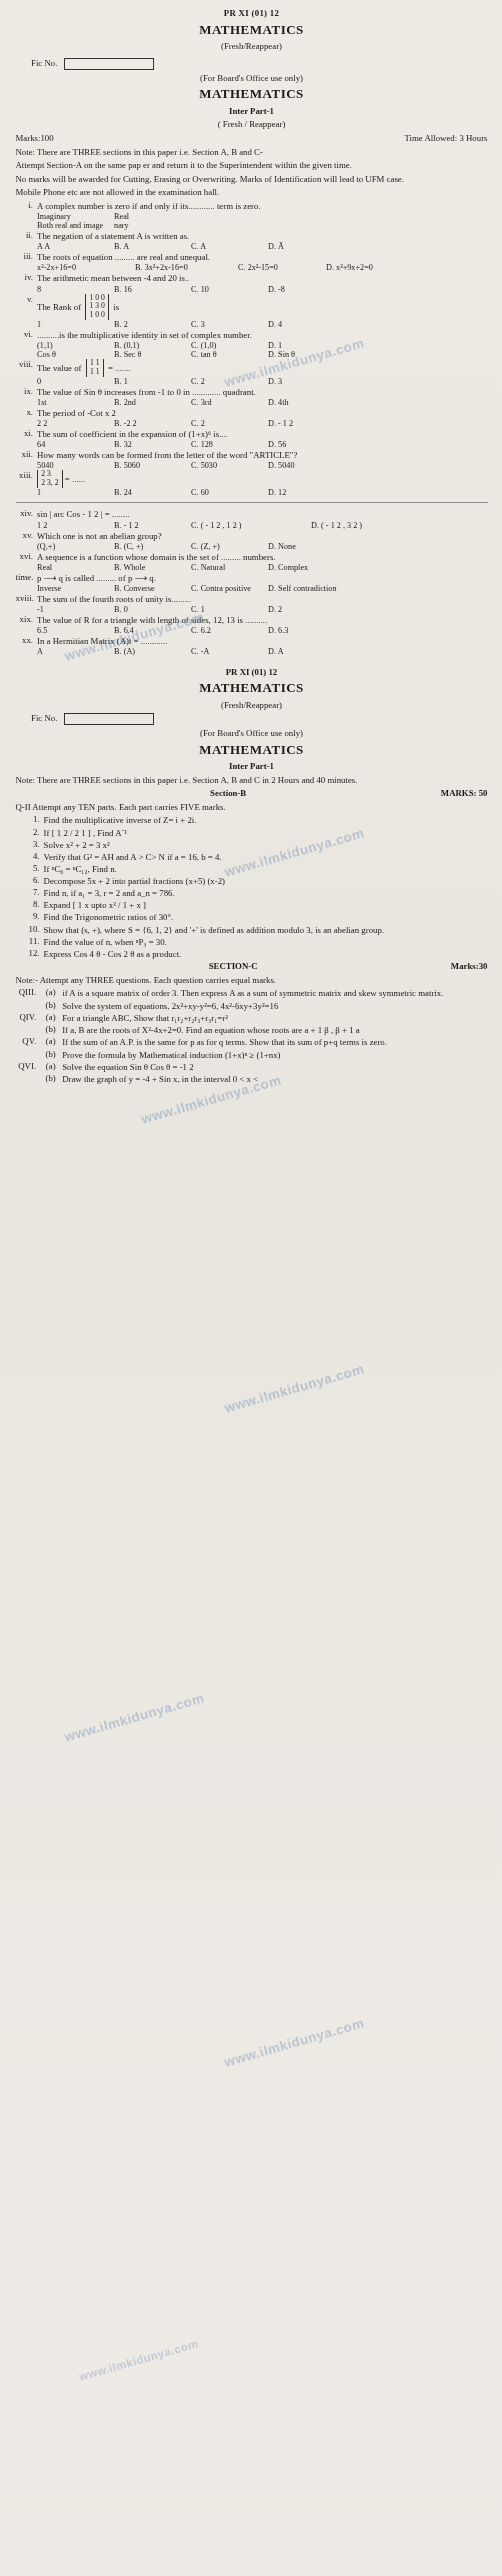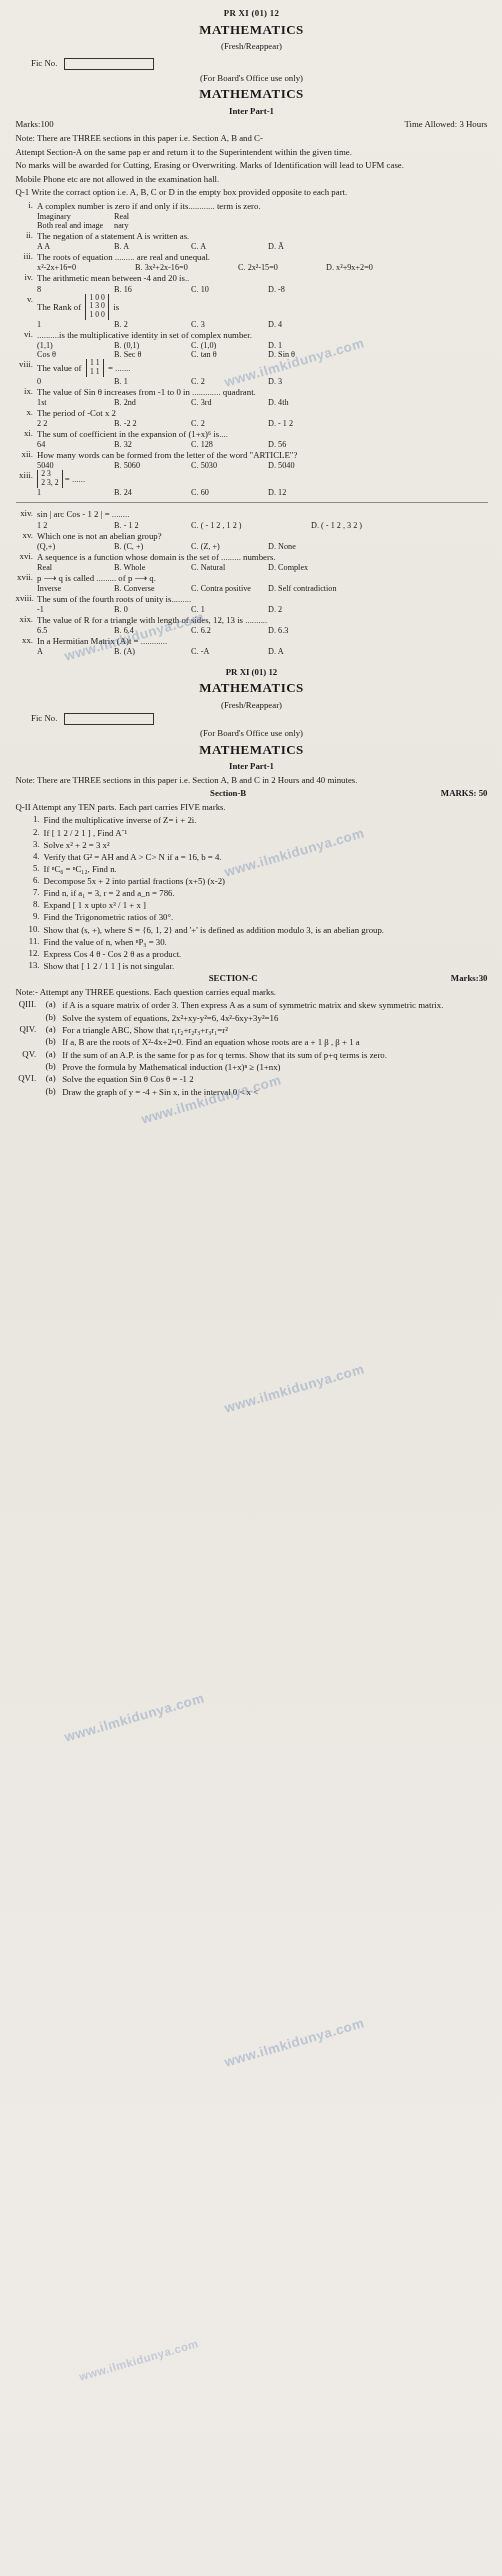--- a/index.html
+++ b/index.html
@@ -51,35 +51,35 @@
     <p class="line ctr b hdr2">MATHEMATICS</p>
     <p class="line ctr">(Fresh/Reappear)</p>
     <div style="height:3.1px"></div>
     <p class="line">
       <span style="margin-left:15.5px">Fic No.</span>
       <span style="display:inline-block;border:0.5px solid #333;width:88px;height:10.3px;vertical-align:middle;margin-left:4.1px;"></span>
     </p>
     <p class="line ctr">(For Board's Office use only)</p>
     <p class="line ctr b hdr2">MATHEMATICS</p>
     <p class="line ctr b">Inter Part-1</p>
+    <p class="line ctr">( Fresh / Reappear)</p>
 
     <p class="line">
       <span>Marks:100</span>
       <span style="float:right">Time Allowed: 3 Hours</span>
     </p>
     <div class="clr"></div>
 
     <p class="line">Note: There are THREE sections in this paper i.e. Section A, B and C-</p>
     <p class="line">Attempt Section-A on the same pap   er and return it to the Superintendent within the given time.</p>
     <p class="line">No marks will be awarded for Cutting, Erasing or Overwriting. Marks of Identification will lead to UFM  case.</p>
     <p class="line">Mobile Phone etc are not allowed in the examination hall.</p>
 
     <div class="clr"></div>
 
-    <p class="line">Q-1    Write the corract option i.e. A, B, C or D in the empty box provided opposite to each part.</p>
 
     <div>
 
       <div class="row">
         <div class="num">i.</div>
         <div class="txt">A complex number is zero if and only if its............ term is  zero.</div>
       </div>
       <div class="row indent">
         <span class="o1">Imaginary</span>
         <span class="o2">Real</span>
@@ -259,21 +259,21 @@
         <div class="txt">A sequence is a function whose domain is the set of ......... numbers.</div>
       </div>
       <div class="row indent">
         <span class="o1">Real</span>
         <span class="o2">B. Whole</span>
         <span class="o3">C. Natural</span>
         <span class="o4">D. Complex</span>
       </div>
 
       <div class="row">
-        <div class="num">xvii.</div>
+        <div class="num">time.</div>
         <div class="txt">p ⟶ q is called ......... of p ⟶ q.</div>
       </div>
       <div class="row indent">
         <span class="o1">Inverse</span>
         <span class="o2">B. Converse</span>
         <span class="o3">C. Contra positive</span>
         <span class="o4">D. Self contradiction</span>
       </div>
 
       <div class="row">
@@ -372,24 +372,20 @@
         <div class="txt">Show that (s, +), where S = {6, 1, 2} and '+' is defined as addition modulo 3, is an abelian group.</div>
       </div>
       <div class="row">
         <div class="num2">11.</div>
         <div class="txt">Find the value of n, when ⁿP₃ = 30.</div>
       </div>
       <div class="row">
         <div class="num2">12.</div>
         <div class="txt">Express Cos 4 θ - Cos 2 θ as a product.</div>
       </div>
-      <div class="row">
-        <div class="num2">13.</div>
-        <div class="txt">Show that  [ 1 2 / 1 1 ] is not singular.</div>
-      </div>
     </div>
 
     <p class="line ctr">
       <span class="b u">SECTION-C</span>
       <span style="float:right" class="b">Marks:30</span>
     </p>
     <div class="clr"></div>
     <p class="line">Note:-  Attempt any THREE questions. Each question carries equal marks.</p>
 
     <div>

